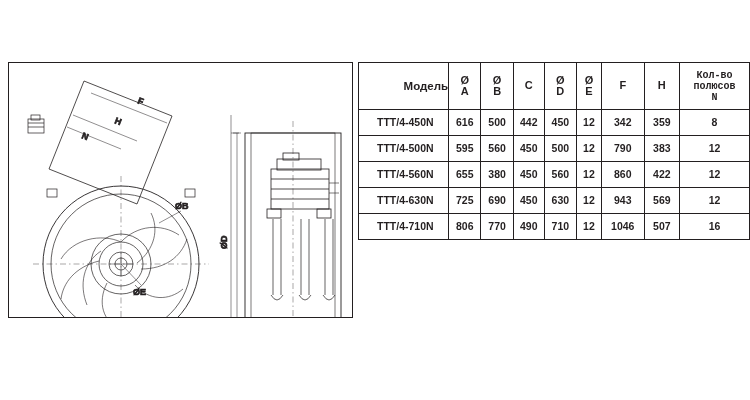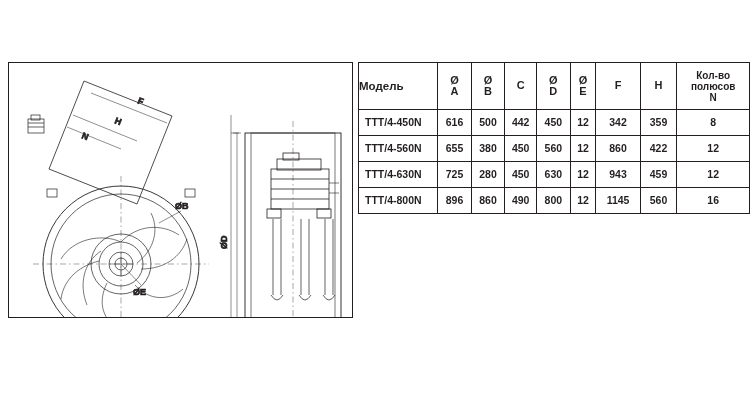--- a/index.html
+++ b/index.html
@@ -55,43 +55,44 @@
     line-height: 1.05;
     white-space: nowrap;
   }
   #spec-table thead th {
     height: 46px;
     font-size: 11px;
   }
   #spec-table .col-model {
     width: 76px;
     text-align: left;
-    padding-left: 6px;
+    padding-left: 18px;
     font-size: 10.5px;
   }
   #spec-table thead .col-model {
-    text-align: left;
+    text-align: right;
     padding-left: 0;
     font-size: 11.5px;
   }
   #spec-table .col-a,
   #spec-table .col-b,
   #spec-table .col-d { width: 36px; }
   #spec-table .col-c { width: 34px; }
   #spec-table .col-e { width: 28px; }
   #spec-table .col-f { width: 48px; }
   #spec-table .col-h { width: 40px; }
   #spec-table .col-n { width: 78px; }
   .hdr-stack {
     display: block;
     line-height: 1.02;
   }
   .hdr-small {
     font-size: 10px;
     line-height: 1.1;
+    font-family: Liberation Mono, monospace;
   }
   
   .dimtext {
     font-family: "Liberation Sans", sans-serif;
     font-size: 9px;
     fill: #231f20;
     font-weight: bold;
   }
 </style>
 </head>
@@ -286,48 +287,59 @@
           <td class="col-a">616</td>
           <td class="col-b">500</td>
           <td class="col-c">442</td>
           <td class="col-d">450</td>
           <td class="col-e">12</td>
           <td class="col-f">342</td>
           <td class="col-h">359</td>
           <td class="col-n">8</td>
         </tr>
         <tr>
+          <td class="col-model">ТТТ/4-500N</td>
+          <td class="col-a">595</td>
+          <td class="col-b">560</td>
+          <td class="col-c">450</td>
+          <td class="col-d">500</td>
+          <td class="col-e">12</td>
+          <td class="col-f">790</td>
+          <td class="col-h">383</td>
+          <td class="col-n">12</td>
+        </tr>
+        <tr>
           <td class="col-model">ТТТ/4-560N</td>
           <td class="col-a">655</td>
           <td class="col-b">380</td>
           <td class="col-c">450</td>
           <td class="col-d">560</td>
           <td class="col-e">12</td>
           <td class="col-f">860</td>
           <td class="col-h">422</td>
           <td class="col-n">12</td>
         </tr>
         <tr>
           <td class="col-model">ТТТ/4-630N</td>
           <td class="col-a">725</td>
-          <td class="col-b">280</td>
+          <td class="col-b">690</td>
           <td class="col-c">450</td>
           <td class="col-d">630</td>
           <td class="col-e">12</td>
           <td class="col-f">943</td>
-          <td class="col-h">459</td>
+          <td class="col-h">569</td>
           <td class="col-n">12</td>
         </tr>
         <tr>
-          <td class="col-model">ТТТ/4-800N</td>
-          <td class="col-a">896</td>
-          <td class="col-b">860</td>
+          <td class="col-model">ТТТ/4-710N</td>
+          <td class="col-a">806</td>
+          <td class="col-b">770</td>
           <td class="col-c">490</td>
-          <td class="col-d">800</td>
-          <td class="col-e">12</td>
-          <td class="col-f">1145</td>
-          <td class="col-h">560</td>
+          <td class="col-d">710</td>
+          <td class="col-e">12</td>
+          <td class="col-f">1046</td>
+          <td class="col-h">507</td>
           <td class="col-n">16</td>
         </tr>
       </tbody>
   </table>
 
 </div>
 
 </body></html>

